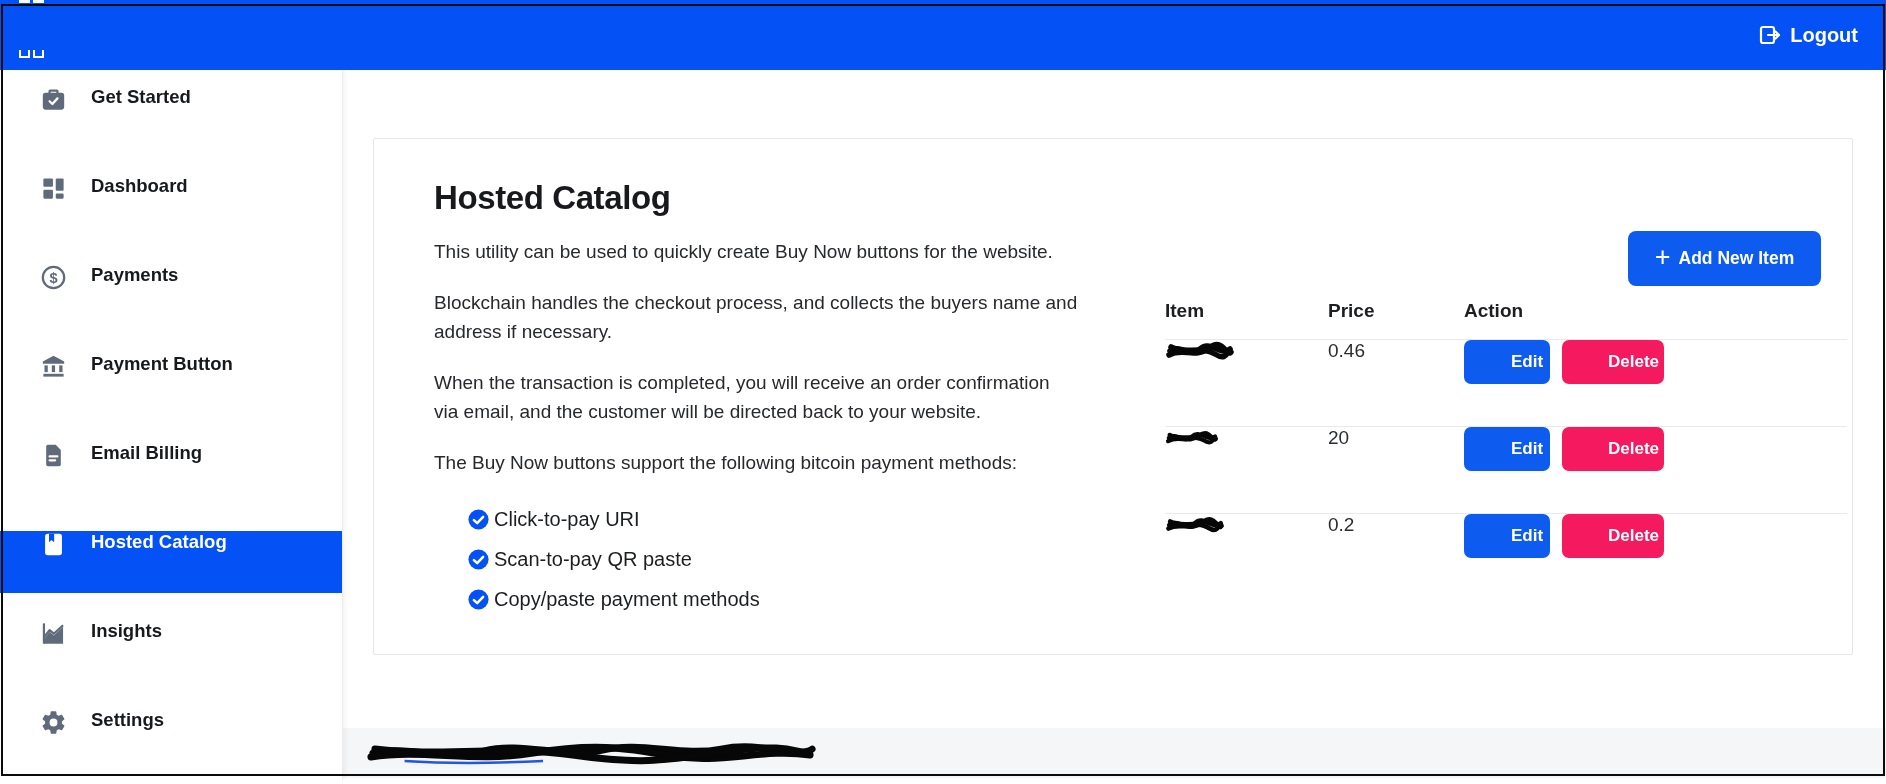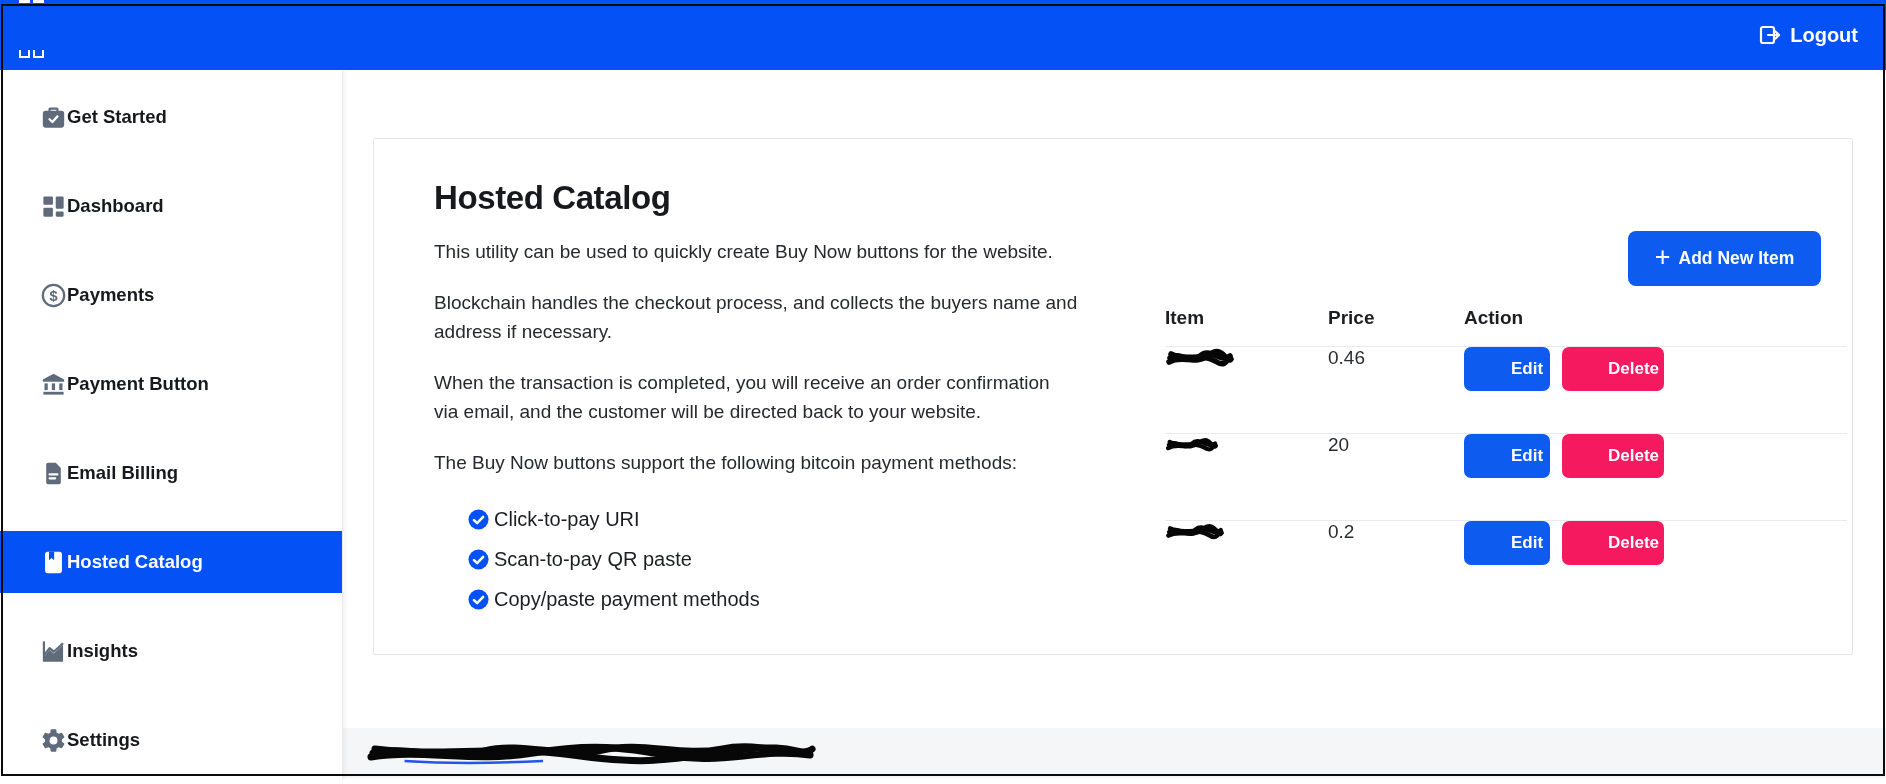--- a/index.html
+++ b/index.html
@@ -22,22 +22,22 @@
   .frag-a1 { left:19px; top:0; width:11px; height:3px; }
   .frag-a2 { left:33px; top:0; width:11px; height:3px; }
   .frag-b  { position:absolute; top:50px; width:11px; height:8px; background:transparent;
              border:2px solid #fff; border-top:none; box-sizing:border-box; z-index:11; }
   .frag-b1 { left:19px; } .frag-b2 { left:33px; }
 
   
   .sidebar { position:absolute; left:0; top:70px; bottom:0; width:343px; background:#fff;
              border-right:1px solid #ececec; box-shadow:2px 0 5px rgba(0,0,0,.05);
              padding-top:16px; box-sizing:border-box; z-index:5; }
-  .nav-item { height:62px; margin-bottom:27px; display:flex; align-items:center;
-              padding-left:40px; color:#16191d; font-size:18.5px;
+  .nav-item { height:62px; margin-bottom:27px; display:flex; 
+              padding-left:40px; gap:24px; color:#16191d; font-size:18.5px;
               font-weight:700; cursor:pointer; }
   .nav-item .ic { width:27px; height:27px; color:#5f6b7a; flex:none; }
   .nav-item.active { background:var(--primary); color:#fff; }
   .nav-item.active .ic { color:#fff; }
   .ic svg { display:block; width:100%; height:100%; }
 
   
   .main { position:absolute; left:343px; right:0; top:70px; bottom:0; background:#fff; }
   .card { position:absolute; left:30px; top:68px; width:1480px; height:517px;
           background:#fff; border:1px solid #e4e6e8; border-radius:2px; box-sizing:border-box; }
@@ -50,21 +50,21 @@
                 font-size:20px; color:#1c1f22; }
   .check-ic { width:23px; height:23px; flex:none; }
 
   .add-btn { position:absolute; left:1254px; top:92px; width:193px; height:55px;
              background:var(--button_blue); color:#fff; border:none; border-radius:8px;
              font-weight:700; font-size:17.5px; display:flex; align-items:center;
              justify-content:center; gap:8px; cursor:pointer; font-family:inherit; }
   .add-btn .plus { font-size:27px; font-weight:400; margin-top:-3px; }
 
   
-  .table { position:absolute; left:791px; top:150px; width:682px; }
+  .table { position:absolute; left:791px; top:143px; width:682px; }
   .t-head { display:flex; align-items:center; height:57px; border-bottom:1px solid #e8eaec;
             font-size:19px; font-weight:700; color:#1c1e21; }
   .t-row  { display:flex; align-items:flex-start; height:86px; border-bottom:1px solid #e8eaec; }
   .t-row.last { border-bottom:none; }
   .col-item { width:163px; } .col-price { width:136px; } .col-action { flex:1; display:flex; align-items:center; }
   .price { font-size:19px; color:#2a2d30; }
   .btn { height:44px; border:none; border-radius:7px; color:#fff; font-weight:700;
          font-size:17px; cursor:pointer; font-family:inherit;padding-left:46px; }
   .btn-edit { width:86px; background:var(--button_blue); margin-right:12px; }
   .btn-delete { width:102px; background:var(--delete_pink); }

